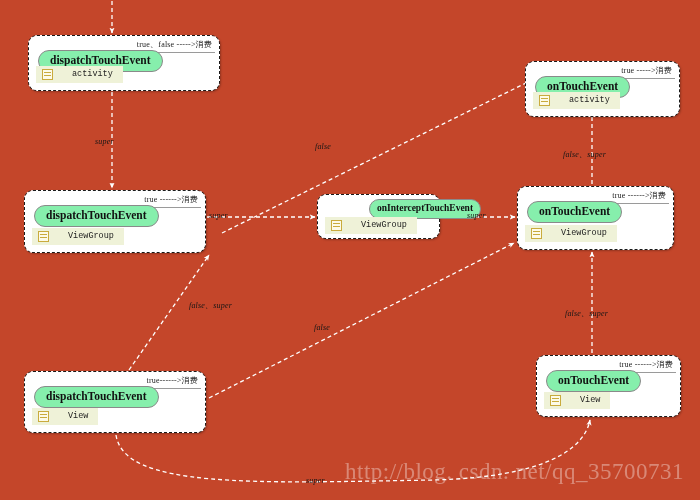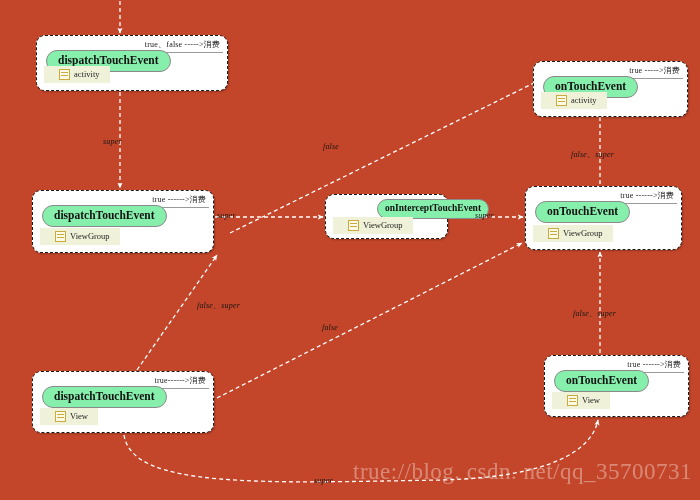--- a/index.html
+++ b/index.html
@@ -9,21 +9,21 @@
   body {
     width: 700px;
     height: 500px;
     background: #c4462a;
     font-family: "Liberation Serif", serif;
     overflow: hidden;
     position: relative;
   }
   #canvas {
     position: absolute;
-    left: 12px; top: 0;
+    left: 4px; top: 0;
     width: 616px;
     height: 500px;
   }
   #edges {
     position: absolute;
     left: 0; top: 0;
     width: 700px;
     height: 500px;
     pointer-events: none;
   }
@@ -78,25 +78,25 @@
     top: 16px;
     width: 1px;
     background: #9a9a9a;
   }
   .owner-chip {
     position: absolute;
     left: 7px;
     bottom: 7px;
     background: #eff2d8;
     border: 1px solid #eff2d8;
-    padding: 2px 9px 2px 14px;
+    padding: 2px 9px 2px 5px;
     display: flex;
     align-items: center;
-    gap: 4px;
-    font-family: Liberation Serif, serif;
+    gap: 19px;
+    font-family: Liberation Mono, monospace;
     font-size: 8.5px;
     color: #1d1d1d;
     white-space: nowrap;
     line-height: 1;
   }
   .chip-icon {
     display: inline-block;
     width: 9px;
     height: 9px;
     border: 1px solid #c9ab3d;
@@ -262,14 +262,14 @@
   <div class="edge-label" style="left:91px; top:137px;">super</div>
   <div class="edge-label" style="left:311px; top:142px;">false</div>
   <div class="edge-label" style="left:559px; top:149px;">false、super</div>
   <div class="edge-label" style="left:205px; top:211px;">super</div>
   <div class="edge-label" style="left:463px; top:211px;">super</div>
   <div class="edge-label" style="left:185px; top:300px;">false、super</div>
   <div class="edge-label" style="left:310px; top:323px;">false</div>
   <div class="edge-label" style="left:561px; top:308px;">false、super</div>
   <div class="edge-label" style="left:302px; top:476px;">super</div>
 
-  <div class="watermark">true://blog. csdn. net/qq_35700731</div>
+  <div class="watermark">http://blog. csdn. net/qq_35700731</div>
 </div>
 
 </body></html>

